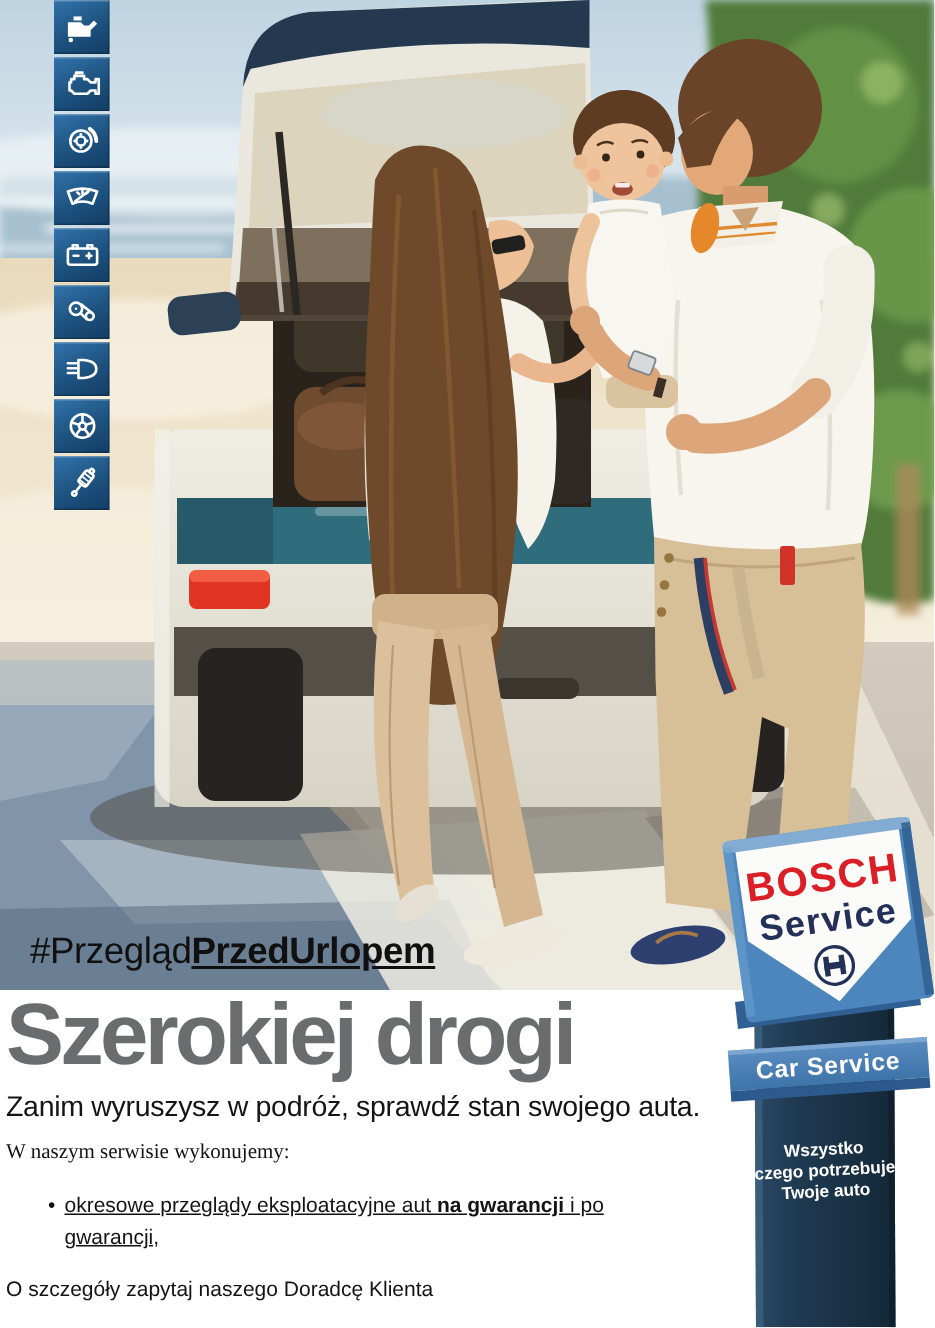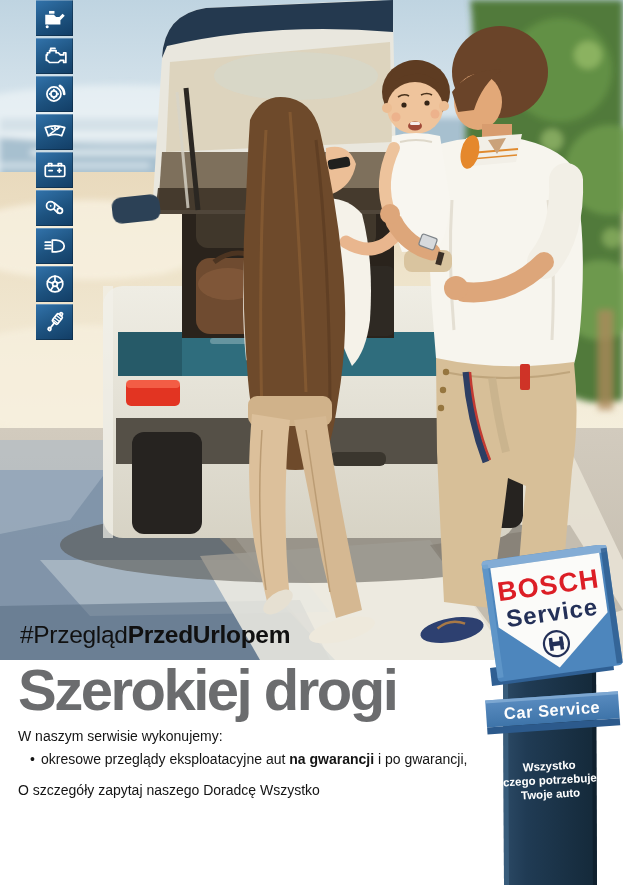--- a/index.html
+++ b/index.html
@@ -16,30 +16,30 @@
     width:37px;height:36px;display:flex;align-items:center;justify-content:center;
     background:linear-gradient(155deg,#3273ab 0%,#1d527f 55%,#123d65 100%);
     box-shadow:inset 0 1px 0 rgba(255,255,255,.28), inset -1px -1px 0 rgba(0,0,0,.25);
   }
   .tile svg{width:26px;height:26px;stroke:#fff;fill:none;stroke-width:1.6;stroke-linecap:round;stroke-linejoin:round;}
   
   .hashtag{
     position:absolute;left:20px;top:622px;font-size:24.5px;line-height:1.1;color:#101010;
     letter-spacing:-.3px;white-space:nowrap;
   }
-  .hashtag .bold{font-weight:700;}
+  .hashtag .bold{font-weight:700;text-decoration:underline;}
   
-  .content{position:absolute;left:18px;top:656px;width:470px;}
+  .content{position:absolute;left:4px;top:656px;width:470px;}
   .headline{
     margin:4px 0 9px 0;font-size:58px;line-height:1.02;font-weight:700;
     color:#6b6c6e;letter-spacing:-2.5px;white-space:nowrap;
   }
   .lead{margin:0 0 11px 0;font-size:19px;letter-spacing:-.2px;color:#141414;}
-  .intro{margin:0 0 5px 0;font-size:14px;color:#141414;}
-  ul.checks{list-style:none;margin:0;padding:0 0 0 12px;}
+  .intro{margin:0 0 5px 0;font-size:14px;color:#141414;font-family:Liberation Serif, serif;}
+  ul.checks{list-style:none;margin:16px;padding:0 0 0 12px;text-decoration:underline;}
   ul.checks li{position:relative;font-size:14px;line-height:1.5;color:#141414;padding-left:11px;}
   ul.checks li::before{content:"•";position:absolute;left:0;top:0;}
   .bold{font-weight:700;}
   .footer-line{margin:12px 0 0 0;font-size:14px;color:#141414;}
   
   .sign{position:absolute;left:480px;top:545px;width:143px;height:340px;}
   .sign svg{display:block;}
 </style>
 </head>
 <body>
@@ -331,25 +331,26 @@
           </g>
         </svg>
       </div>
     </div>
 
     <div class="hashtag"><span>#Przegląd</span><span class="bold">PrzedUrlopem</span></div>
   </div>
 
   <div class="content">
     <h1 class="headline">Szerokiej drogi</h1>
+    <p class="lead">Zanim wyruszysz w podróż, sprawdź stan swojego auta.</p>
     <p class="intro">W naszym serwisie wykonujemy:</p>
     <ul class="checks">
       <li><span>okresowe przeglądy eksploatacyjne aut </span><span class="bold">na gwarancji</span><span> i po gwarancji,</span></li>
     </ul>
-    <p class="footer-line">O szczegóły zapytaj naszego Doradcę Wszystko</p>
+    <p class="footer-line">O szczegóły zapytaj naszego Doradcę Klienta</p>
   </div>
 
   <div class="sign">
     <svg width="143" height="340" viewBox="480 545 143 340">
       <defs>
         <linearGradient id="pillarG" x1="0" y1="0" x2="1" y2="0">
           <stop offset="0" stop-color="#2c4a66"></stop>
             <stop offset=".25" stop-color="#203b54"></stop>
             <stop offset="1" stop-color="#142939"></stop>
         </linearGradient>

